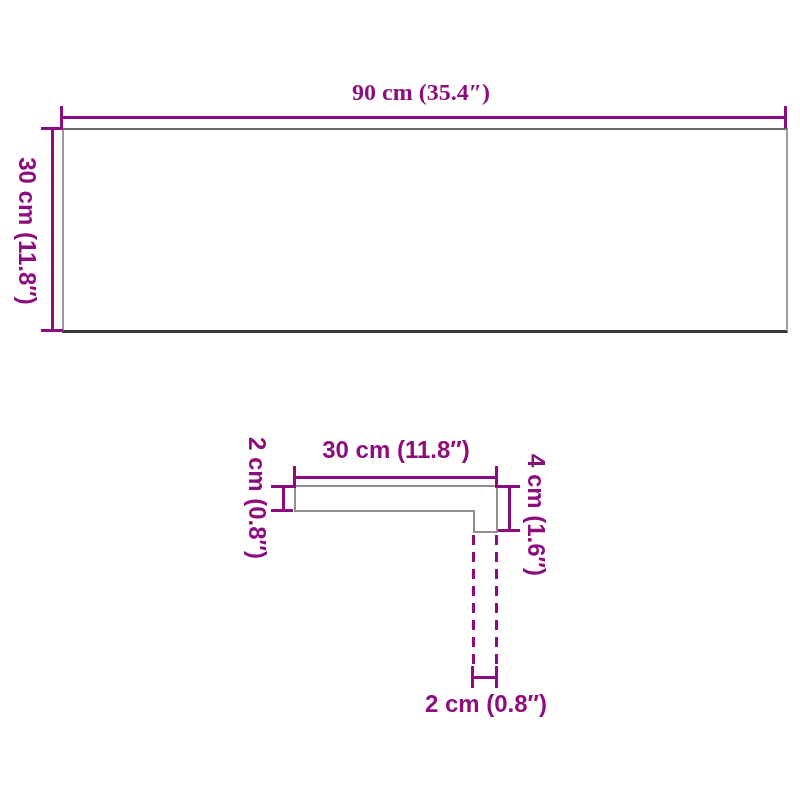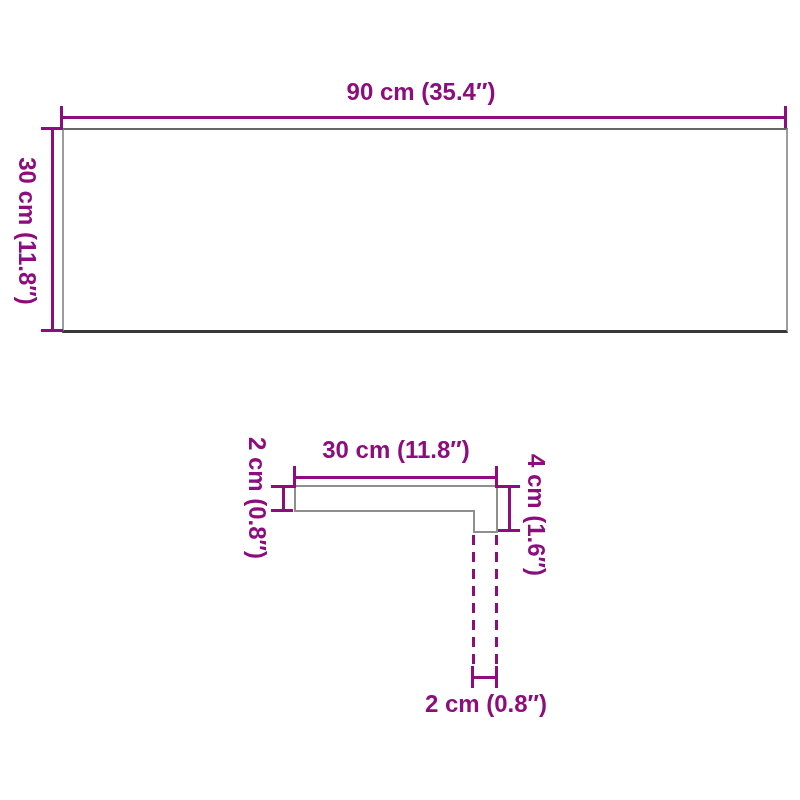--- a/index.html
+++ b/index.html
@@ -51,21 +51,21 @@
 </head>
 <body>
 
 <div id="canvas">
 
   <div class="board-rect"></div>
 
   <div class="dim-hline" style="left:61px;top:116px;width:726px;"></div>
   <div class="tick-v" style="left:60px;top:106px;"></div>
   <div class="tick-v" style="left:784px;top:106px;"></div>
-  <div class="dim-label" style="left:421px;top:92px;">90 cm (35.4″)</div>
+  <div class="dim-label" style="left:421px;top:92px;font-family:Liberation Serif, serif;">90 cm (35.4″)</div>
 
   <div class="dim-vline" style="left:51px;top:128px;height:203px;"></div>
   <div class="tick-h" style="left:41px;top:127px;"></div>
   <div class="tick-h" style="left:41px;top:329px;"></div>
   <div class="dim-label vertical" style="left:27px;top:231px;">30 cm (11.8″)</div>
 
   <svg class="profile" width="800" height="800" viewBox="0 0 800 800">
     <polygon points="295,486 497,486 497,532 474,532 474,511 295,511" fill="#ffffff" stroke="#8f8f8f" stroke-width="2"></polygon>
   </svg>
 

